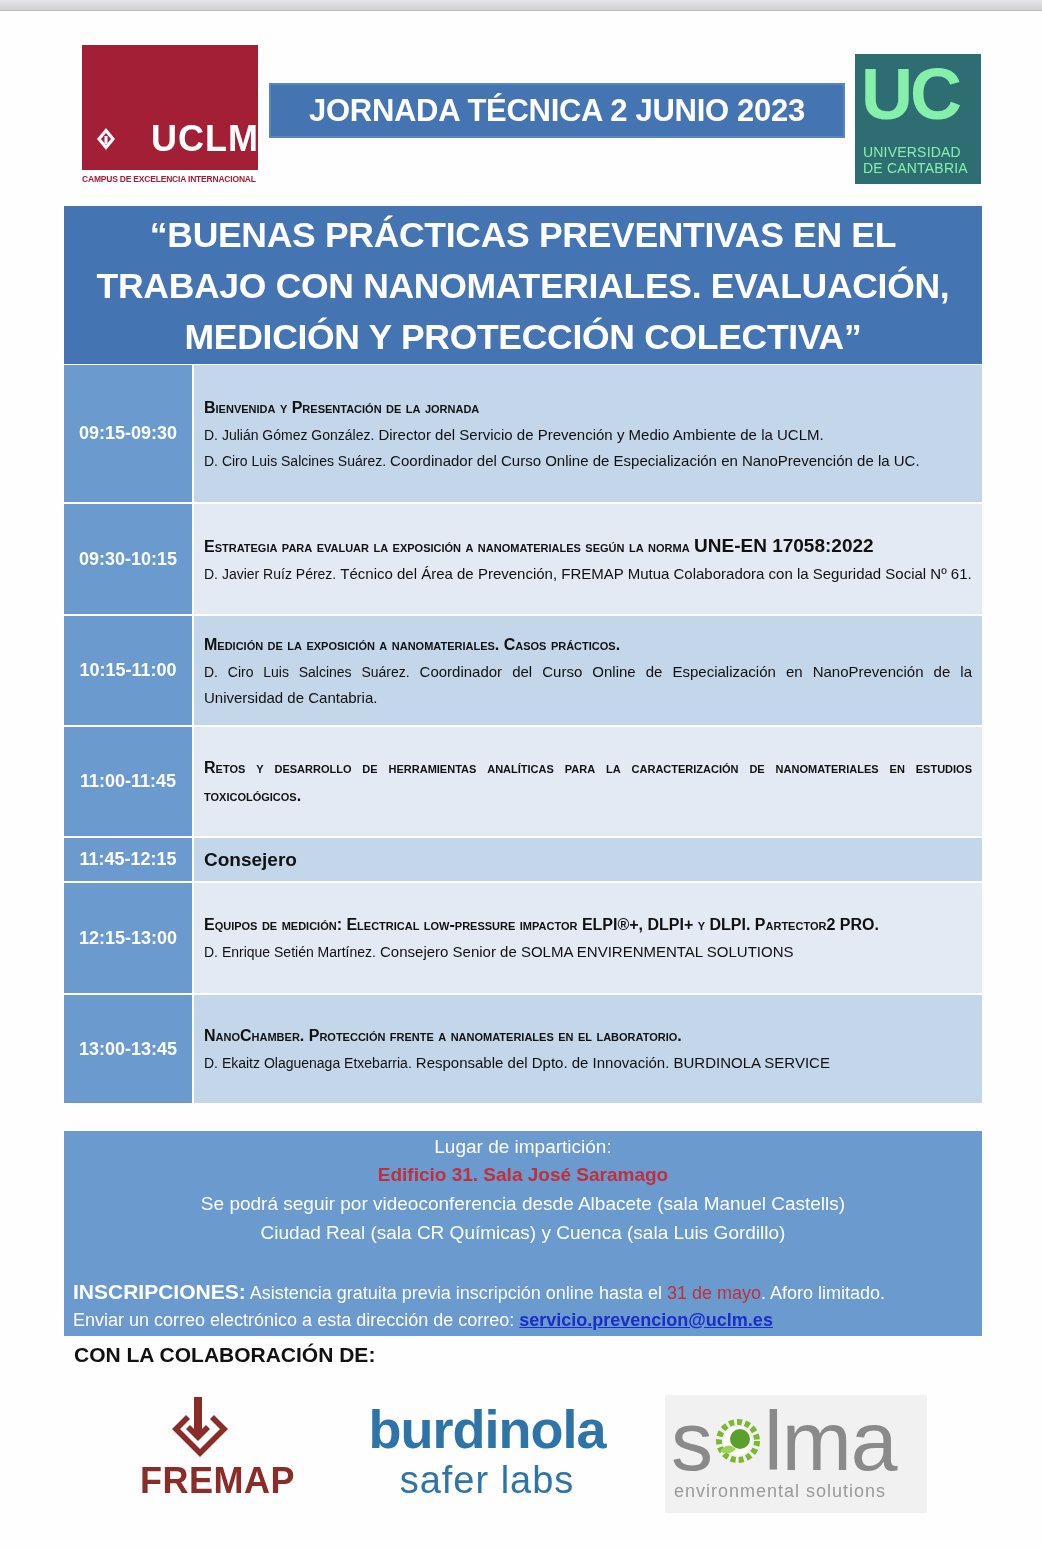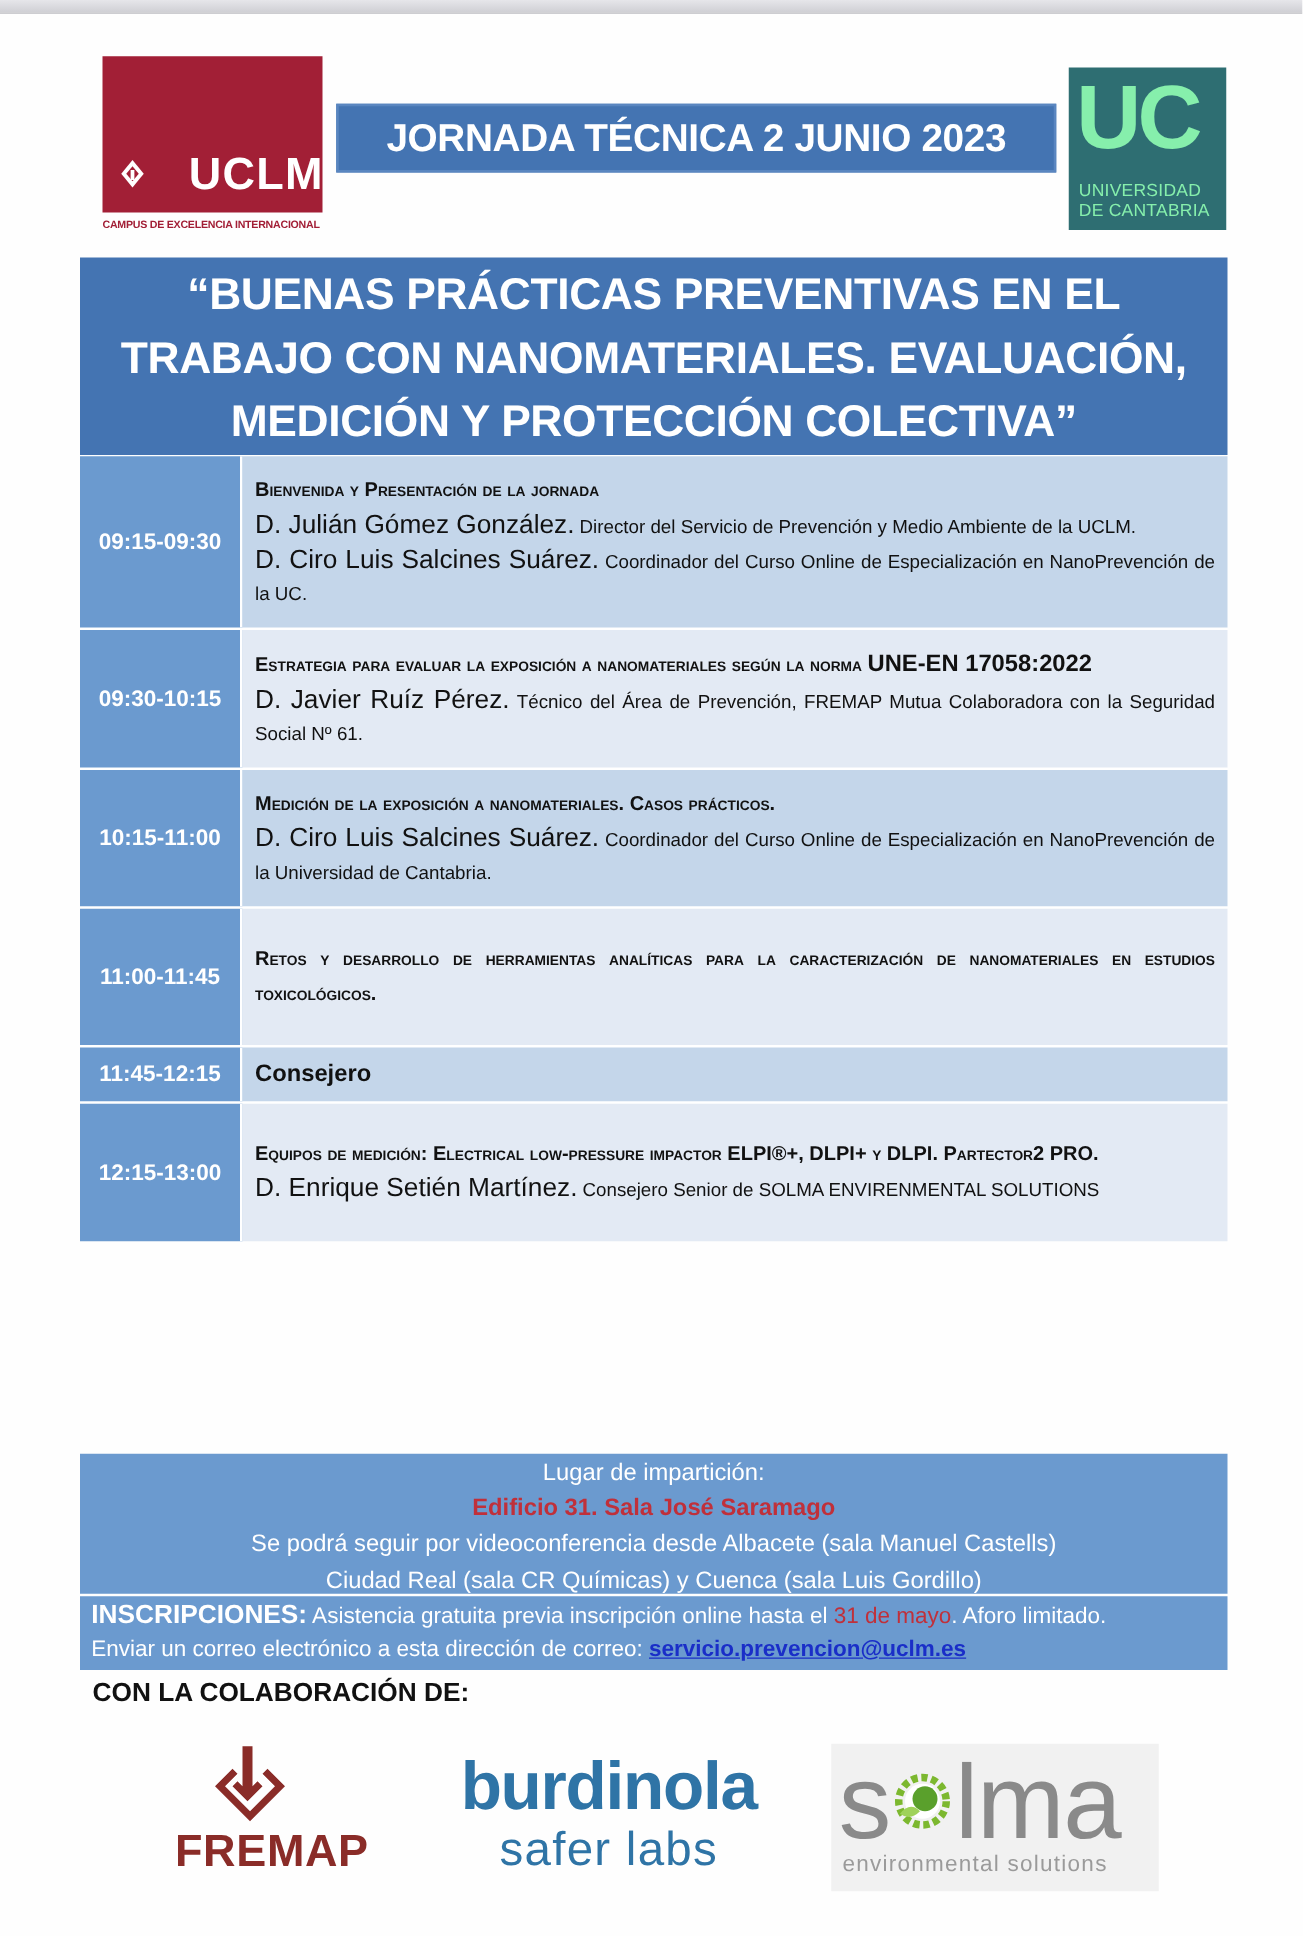--- a/index.html
+++ b/index.html
@@ -35,26 +35,26 @@
     .row { display: flex; border-top: 2px solid #fff; }
     .row:first-child { border-top: none; }
     .time { width: 130px; flex: none; background: #6b9acf; color: #fff; font-weight: bold; font-size: 18px;
       display: flex; align-items: center; justify-content: center; border-right: 2px solid #fff; }
     .content { flex: 1; padding: 0 10px 0 10px; display: flex; flex-direction: column; justify-content: center; }
     .row.light .content { background: #e3eaf4; }
     .row.mid .content { background: #c4d6ea; }
     .topic { font-weight: bold; font-size: 16px; font-variant: small-caps; line-height: 28px; text-align: justify; text-align-last: left; }
     .topic.strong { font-variant: normal; font-size: 19px; }
     .speaker-line { font-size: 14.5px; line-height: 25px; text-align: justify; text-align-last: left; }
-    .speaker-name { font-size: 21px; }
+    .speaker-name { font-size: 14px; }
     .desc { font-size: 15px; }
 
     
-    .venue { position: absolute; left: 64px; top: 1131px; width: 918px; height: 112px;
-      background: #6b9acf; text-align: center; color: #fff; margin-top: 32px; }
+    .venue { position: absolute; left: 64px; top: 1131px; width: 918px; height: 184px;
+      background: #6b9acf; text-align: center; color: #fff; }
     .venue .label { font-size: 19px; line-height: 29px; padding-top: 1px; }
     .venue .campus { font-size: 23px; font-weight: bold; color: #c0303a; line-height: 31px; }
     .venue .room { font-size: 19px; font-weight: bold; color: #c0303a; line-height: 28px; }
     .venue .note { font-size: 19px; line-height: 29px; }
 
     .registration { position: absolute; left: 64px; top: 1277px; width: 918px; height: 59px;
       background: #6b9acf; color: #fff; padding-left: 9px; }
     .registration .l1 { font-size: 18px; line-height: 30px; white-space: nowrap; }
     .registration .l1 b { font-size: 21px; }
     .registration .deadline { color: #c0303a; }
@@ -170,20 +170,30 @@
     <div class="time">12:15-13:00</div>
     <div class="content">
       <div class="topic">Equipos de medición: Electrical low-pressure impactor ELPI®+, DLPI+ y DLPI. Partector2 PRO.</div>
       <div class="speaker-line">
         <span class="speaker-name">D. Enrique Setién Martínez.</span>
         <span class="desc">Consejero Senior de SOLMA ENVIRENMENTAL SOLUTIONS</span>
       </div>
     </div>
   </div>
 
+  <div class="row mid" style="height:110px;">
+    <div class="time">13:00-13:45</div>
+    <div class="content">
+      <div class="topic">NanoChamber. Protección frente a nanomateriales en el laboratorio.</div>
+      <div class="speaker-line">
+        <span class="speaker-name">D. Ekaitz Olaguenaga Etxebarria.</span>
+        <span class="desc">Responsable del Dpto. de Innovación. BURDINOLA SERVICE</span>
+      </div>
+    </div>
+  </div>
 </div>
 
 <div class="venue">
   <div class="label">Lugar de impartición:</div>
   <div class="room">Edificio 31. Sala José Saramago</div>
   <div class="note">Se podrá seguir por videoconferencia desde Albacete (sala Manuel Castells)</div>
   <div class="note">Ciudad Real (sala CR Químicas) y Cuenca (sala Luis Gordillo)</div>
 </div>
 
 <div class="registration">

